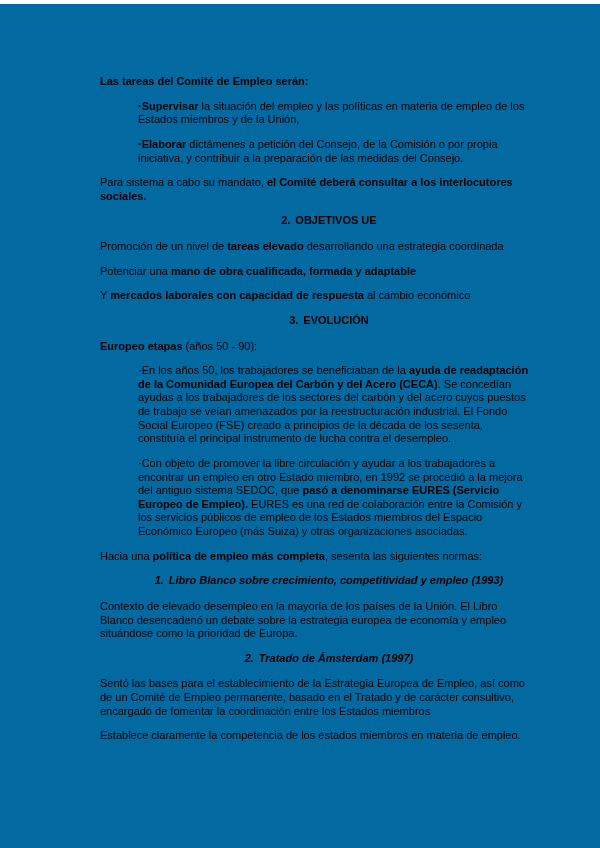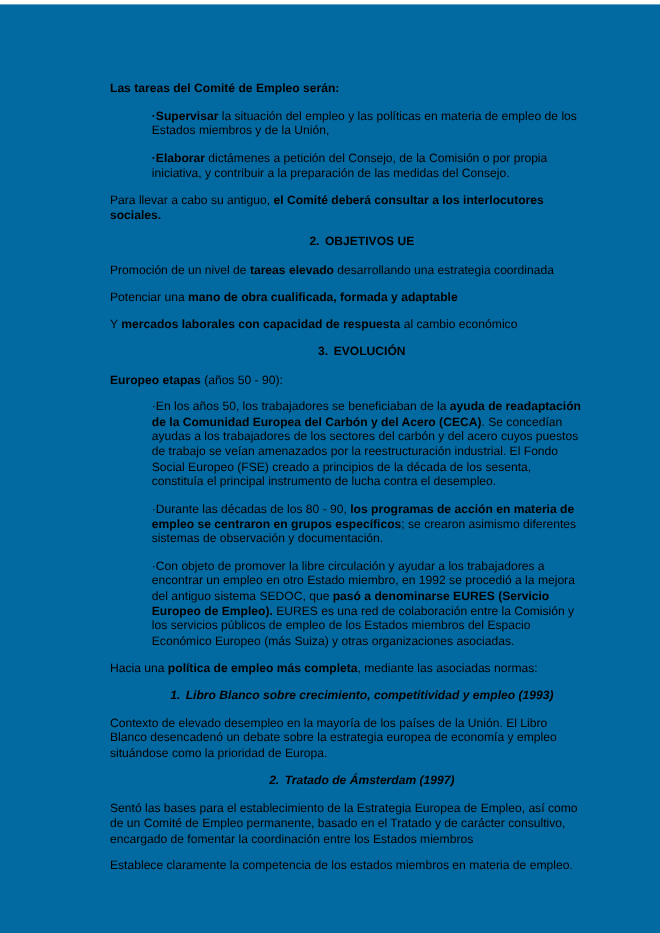--- a/index.html
+++ b/index.html
@@ -45,41 +45,40 @@
 <body>
 
 <div class="page">
 
   <p class="para"><strong>Las tareas del Comité de Empleo serán:</strong></p>
 
   <p class="para indent"><strong>·Supervisar</strong><span> la situación del empleo y las políticas en materia de empleo de los Estados miembros y de la Unión,</span></p>
 
   <p class="para indent"><strong>·Elaborar</strong><span> dictámenes a petición del Consejo, de la Comisión o por propia iniciativa, y contribuir a la preparación de las medidas del Consejo.</span></p>
 
-  <p class="para"><span>Para llevar a cabo su antiguo, </span><strong>el Comité deberá consultar a los interlocutores sociales.</strong></p>
+  <p class="para"><span>Para sistema a cabo su mandato, </span><strong>el Comité deberá consultar a los interlocutores sociales.</strong></p>
 
   <p class="heading"><span class="h-num">2.</span><span>OBJETIVOS UE</span></p>
 
   <p class="para"><span>Promoción de un nivel de </span><strong>tareas elevado</strong><span> desarrollando una estrategia coordinada</span></p>
 
   <p class="para"><span>Potenciar una </span><strong>mano de obra cualificada, formada y adaptable</strong></p>
 
   <p class="para"><span>Y </span><strong>mercados laborales con capacidad de respuesta</strong><span> al cambio económico</span></p>
 
   <p class="heading"><span class="h-num">3.</span><span>EVOLUCIÓN</span></p>
 
   <p class="para"><strong>Europeo etapas</strong><span> (años 50 - 90):</span></p>
 
   <p class="para indent"><span>·En los años 50, los trabajadores se beneficiaban de la </span><strong>ayuda de readaptación de la Comunidad Europea del Carbón y del Acero (CECA)</strong><span>. Se concedían ayudas a los trabajadores de los sectores del carbón y del acero cuyos puestos de trabajo se veían amenazados por la reestructuración industrial. El Fondo Social Europeo (FSE) creado a principios de la década de los sesenta, constituía el principal instrumento de lucha contra el desempleo.</span></p>
 
-  <p class="para indent"><span>·Durante las décadas de los 80 - 90, </span><strong>los programas de acción en materia de empleo se centraron en grupos específicos</strong><span>; se crearon asimismo diferentes sistemas de observación y documentación.</span></p>
 
   <p class="para indent"><span>·Con objeto de promover la libre circulación y ayudar a los trabajadores a encontrar un empleo en otro Estado miembro, en 1992 se procedió a la mejora del antiguo sistema SEDOC, que </span><strong>pasó a denominarse EURES (Servicio Europeo de Empleo).</strong><span> EURES es una red de colaboración entre la Comisión y los servicios públicos de empleo de los Estados miembros del Espacio Económico Europeo (más Suiza) y otras organizaciones asociadas.</span></p>
 
-  <p class="para"><span>Hacia una </span><strong>política de empleo más completa</strong><span>, mediante las asociadas normas:</span></p>
+  <p class="para"><span>Hacia una </span><strong>política de empleo más completa</strong><span>, sesenta las siguientes normas:</span></p>
 
   <p class="heading italic"><span class="h-num">1.</span><span>Libro Blanco sobre crecimiento, competitividad y empleo (1993)</span></p>
 
   <p class="para"><span>Contexto de elevado desempleo en la mayoría de los países de la Unión. El Libro Blanco desencadenó un debate sobre la estrategia europea de economía y empleo situándose como la prioridad de Europa.</span></p>
 
   <p class="heading italic"><span class="h-num">2.</span><span>Tratado de Ámsterdam (1997)</span></p>
 
   <p class="para"><span>Sentó las bases para el establecimiento de la Estrategia Europea de Empleo, así como de un Comité de Empleo permanente, basado en el Tratado y de carácter consultivo, encargado de fomentar la coordinación entre los Estados miembros</span></p>
 
   <p class="para"><span>Establece claramente la competencia de los estados miembros en materia de empleo.</span></p>

